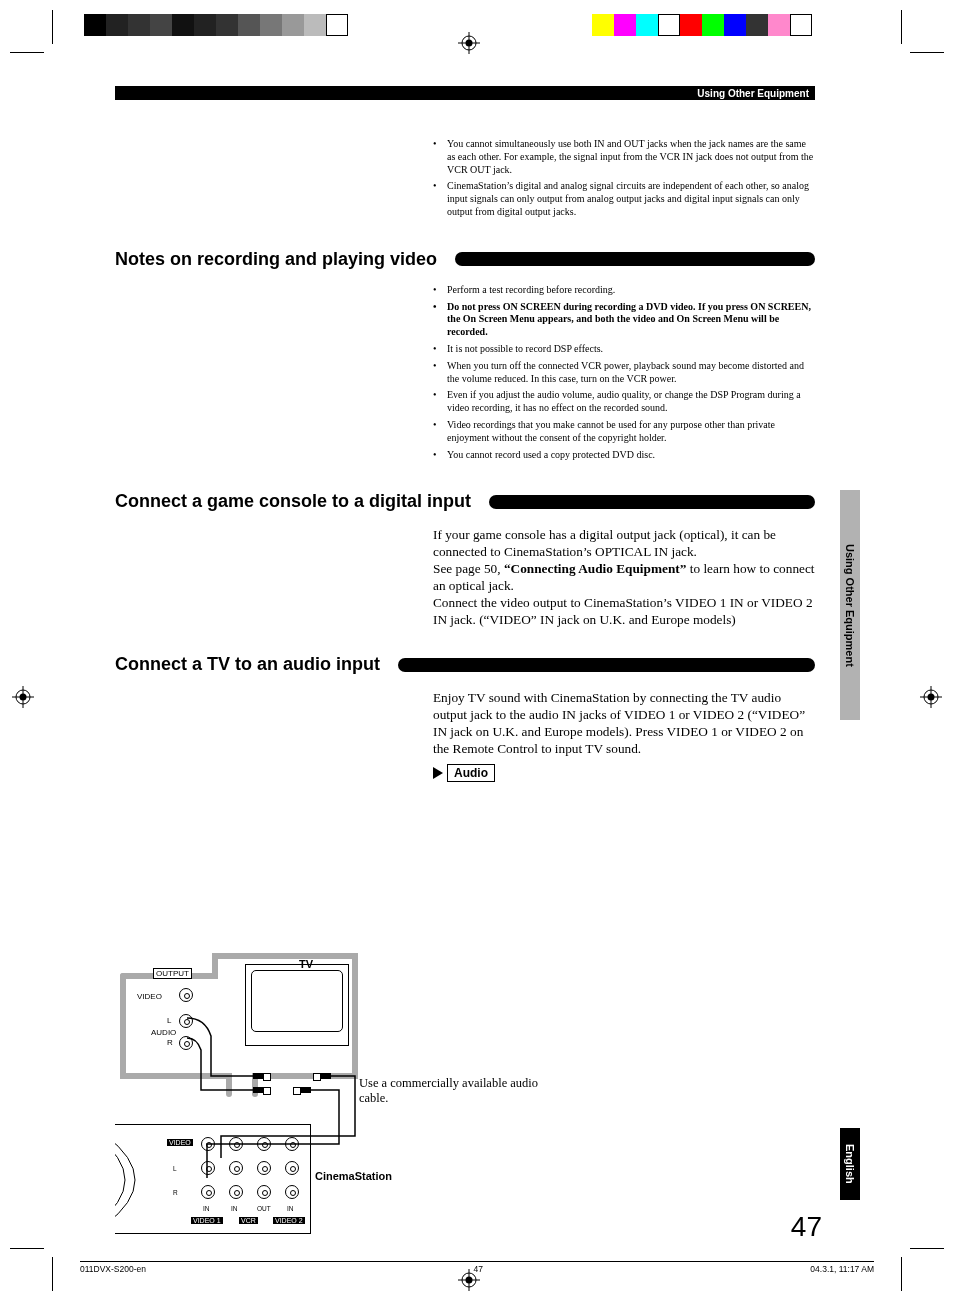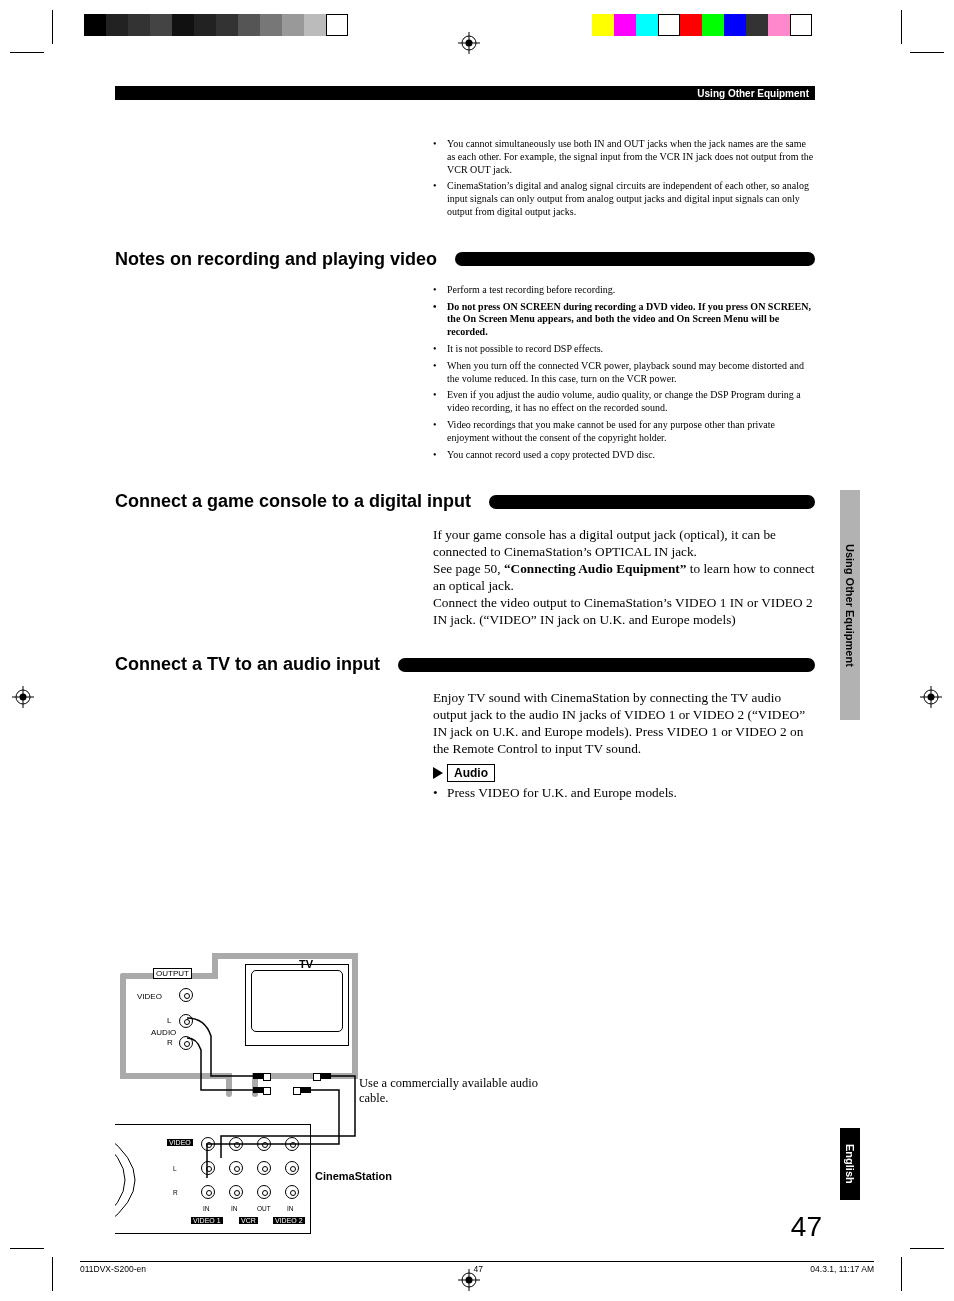--- a/index.html
+++ b/index.html
@@ -240,23 +240,20 @@
   <div class="section-heading">
     <span class="title">Connect a TV to an audio input</span>
     <span class="bar"></span>
   </div>
   <div class="body-col-wide">
     <p>Enjoy TV sound with CinemaStation by connecting the TV audio output jack to the audio IN jacks of VIDEO 1 or VIDEO 2 (“VIDEO” IN jack on U.K. and Europe models). Press VIDEO 1 or VIDEO 2 on the Remote Control to input TV sound.</p>
     <div class="note-label">
       <span class="tri"></span>
       <span class="box">Audio</span>
     </div>
-    <ul class="bullets">
-      <li>Press VIDEO for U.K. and Europe models.</li>
-    </ul>
   </div>
 
 </div>
 
 <div class="side-tab" style="top:490px; height:230px;">
   <span>Using Other Equipment</span>
 </div>
 <div class="side-tab black" style="top:1128px; height:72px;">
   <span>English</span>
 </div>

